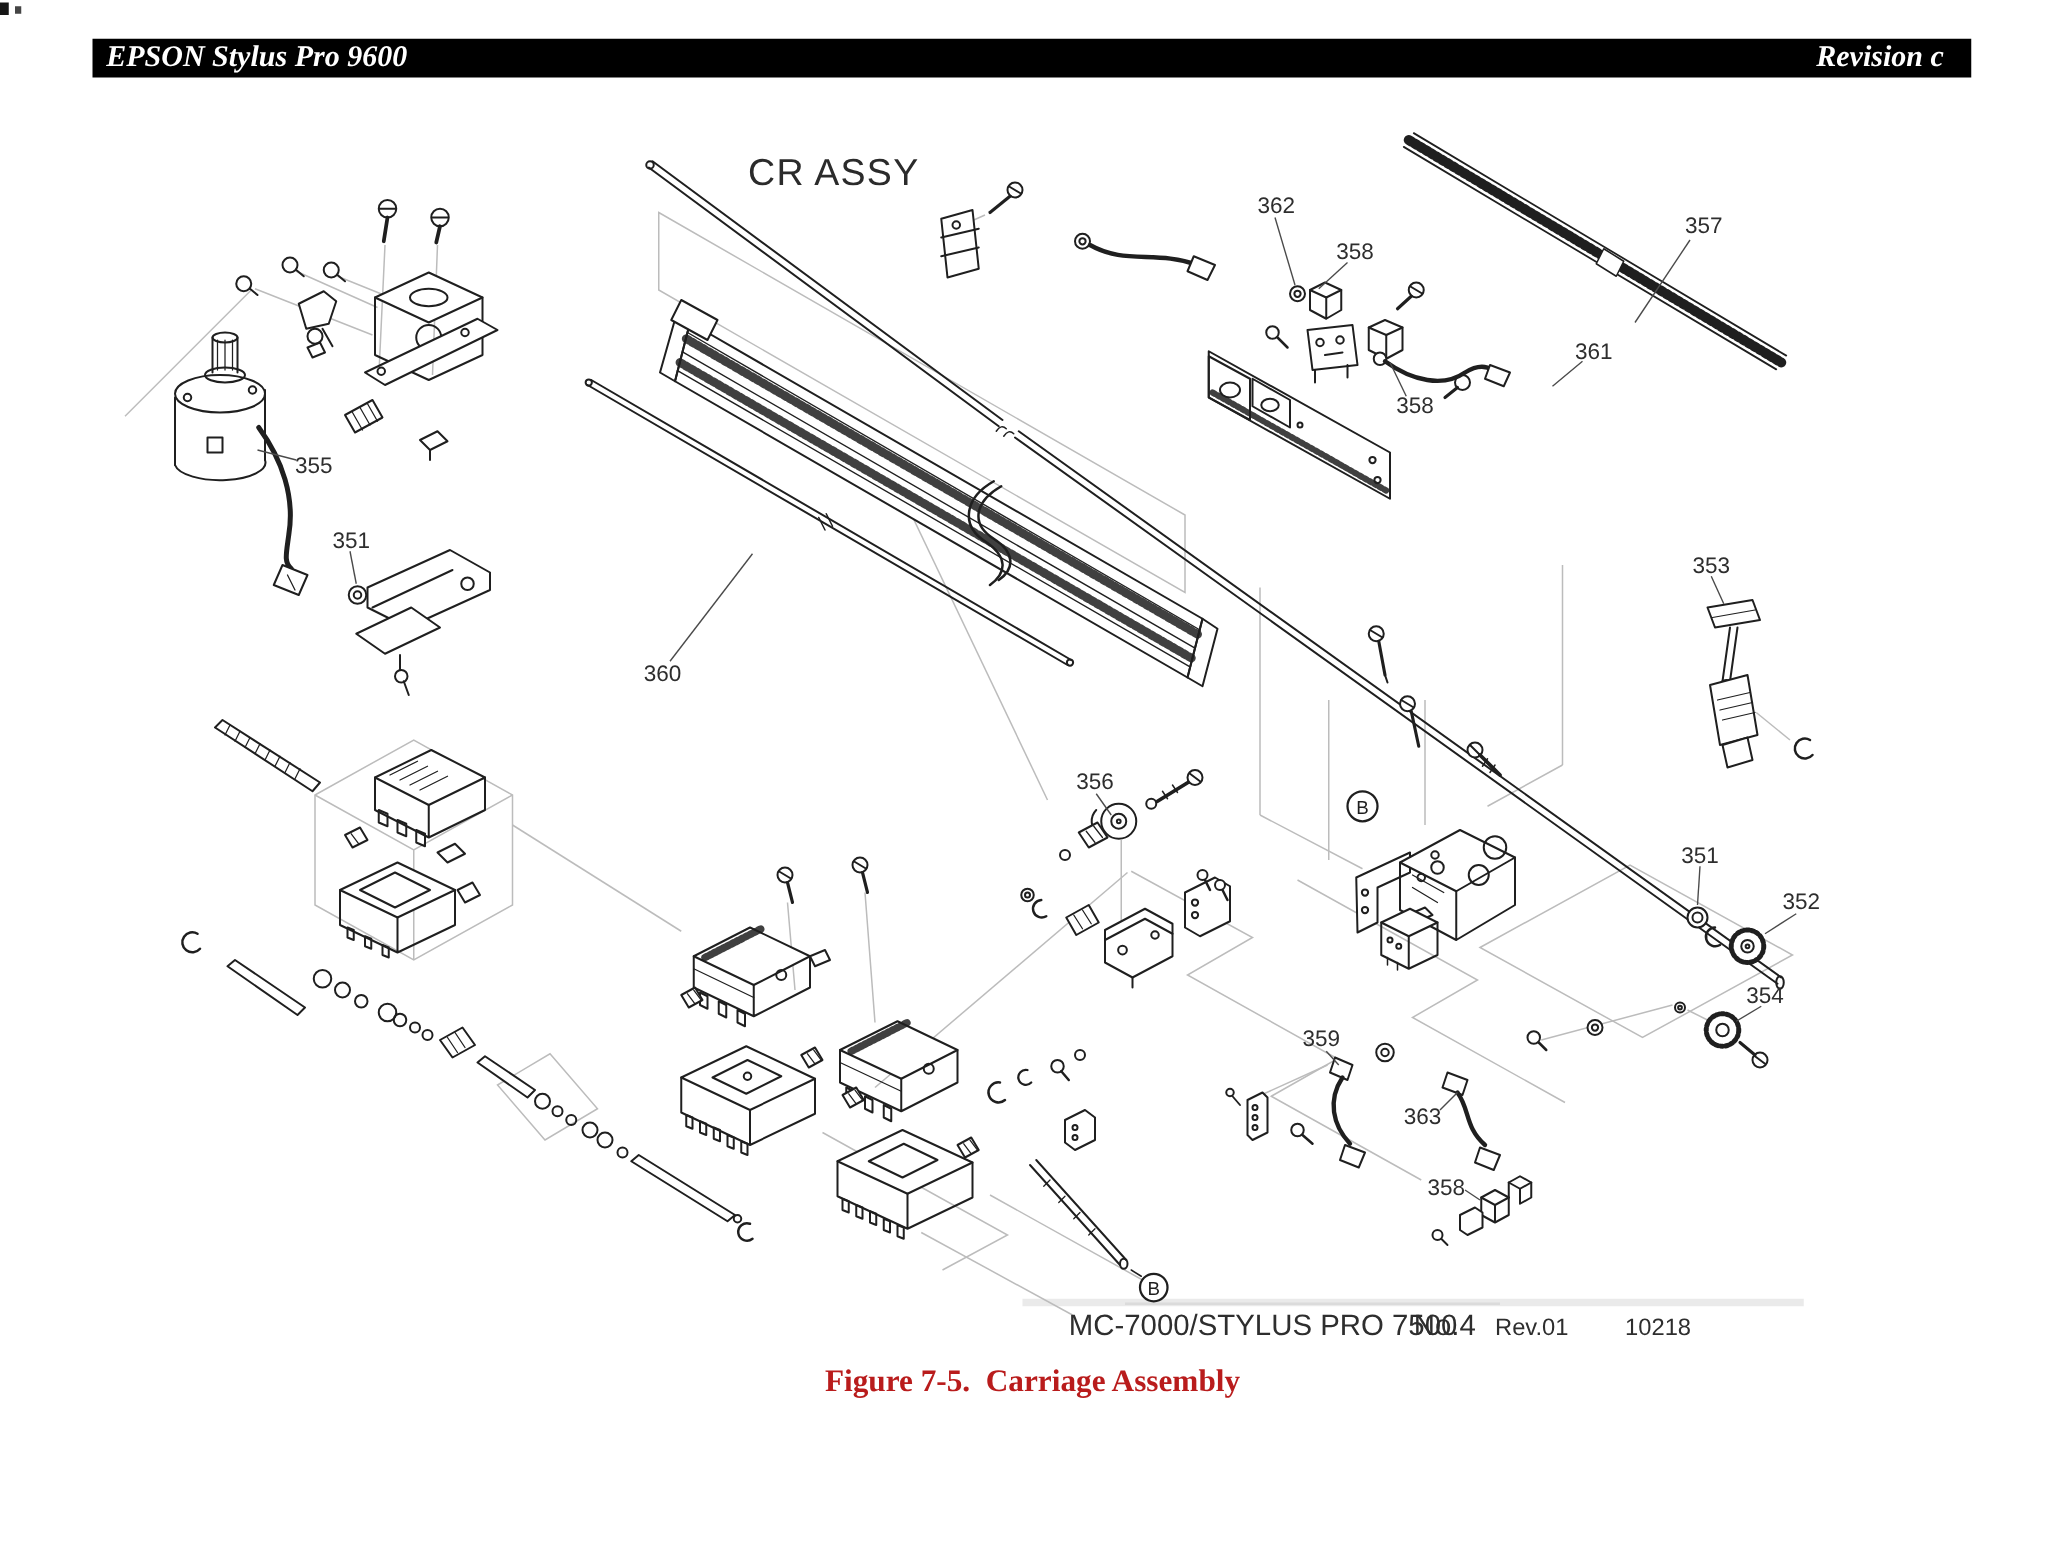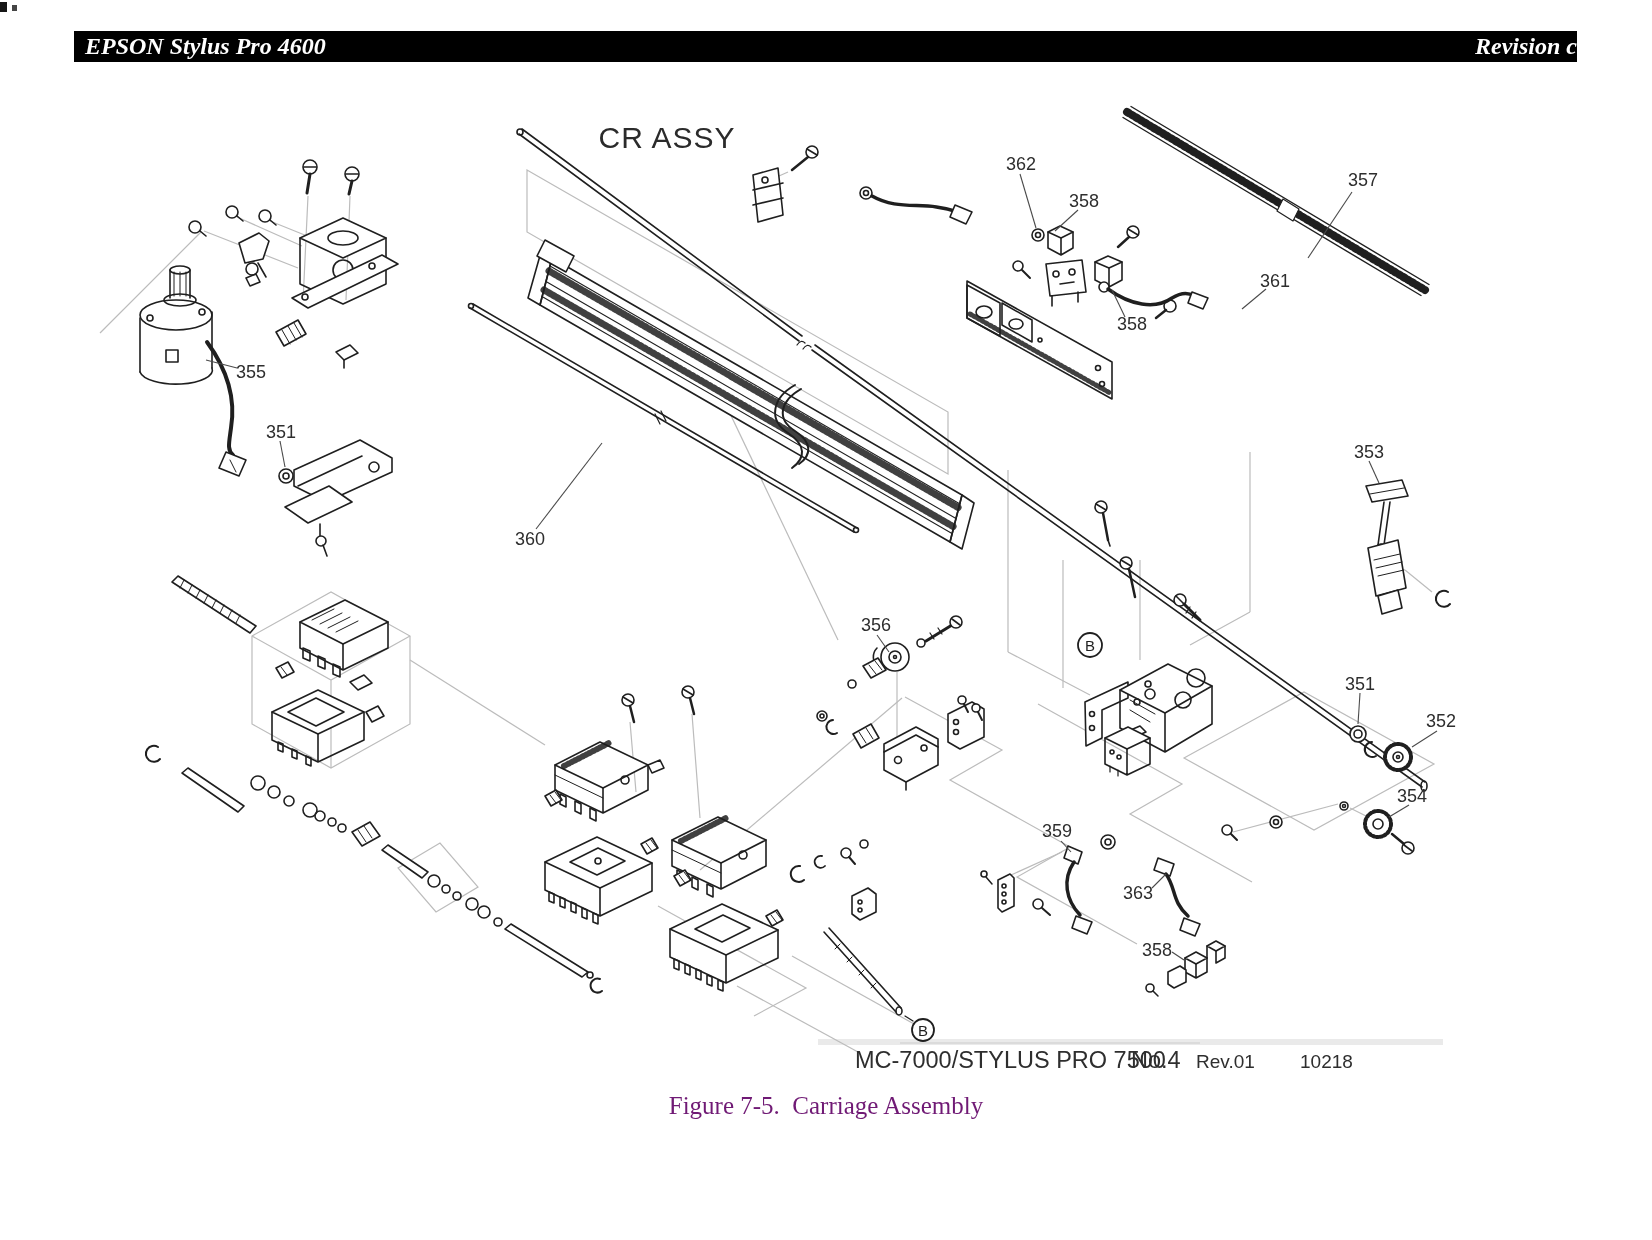--- a/index.html
+++ b/index.html
@@ -4,38 +4,38 @@
 <style>
   html,body{margin:0;padding:0;background:#ffffff;}
   .page{position:relative;width:1652px;height:1240px;background:#fff;overflow:hidden;
         font-family:"Liberation Sans",sans-serif;}
   .bar{position:absolute;left:74px;width:1503px;height:31px;background:#000;color:#fff;
        display:flex;align-items:center;font-family:"Liberation Serif",serif;
        font-weight:bold;font-style:italic;font-size:24px;}
   .bar-header{top:31px;}
   .bar-footer{top:1177px;}
   .bar .left-text{margin-left:11px;}
-  .bar .right-text{margin-left:auto;margin-right:0;}
+  .bar .right-text{margin-left:auto;margin-right:22px;}
   .bar .center-text{position:absolute;left:0;right:0;text-align:center;}
   .caption{position:absolute;top:1092px;left:0;width:100%;text-align:center;
-           font-family:"Liberation Serif",serif;font-weight:normal;font-size:25px;
-           color:#701a75;white-space:pre;}
+           font-family:"Liberation Serif",serif;font-weight:bold;font-size:25px;
+           color:#b91c1c;white-space:pre;}
   svg{position:absolute;left:0;top:0;}
   .lbl{font-family:"Liberation Sans",sans-serif;font-size:18px;fill:#2e2e2e;}
   .title-lbl{font-family:"Liberation Sans",sans-serif;font-size:30px;fill:#2b2b2b;letter-spacing:1px;}
   .plate-lbl{font-family:"Liberation Sans",sans-serif;fill:#2e2e2e;}
   .bletter{font-family:"Liberation Sans",sans-serif;font-size:15px;fill:#1f1f1f;}
 </style>
 </head>
 <body>
 
 <div class="page">
 
   <div class="bar bar-header">
-    <span class="left-text">EPSON Stylus Pro 4600</span>
+    <span class="left-text">EPSON Stylus Pro 9600</span>
     <span class="right-text">Revision c</span>
   </div>
 
   <svg width="1652" height="1240" viewBox="0 0 1652 1240">
 
     <g>
       <rect x="0" y="2" width="7" height="10" fill="#161616"></rect>
       <rect x="12" y="5" width="5" height="6" fill="#161616" opacity="0.8"></rect>
       <rect x="818" y="1039" width="625" height="6" fill="#d8d8d8" opacity="0.55"></rect>
       <rect x="900" y="1042" width="300" height="2" fill="#cccccc" opacity="0.5"></rect>

